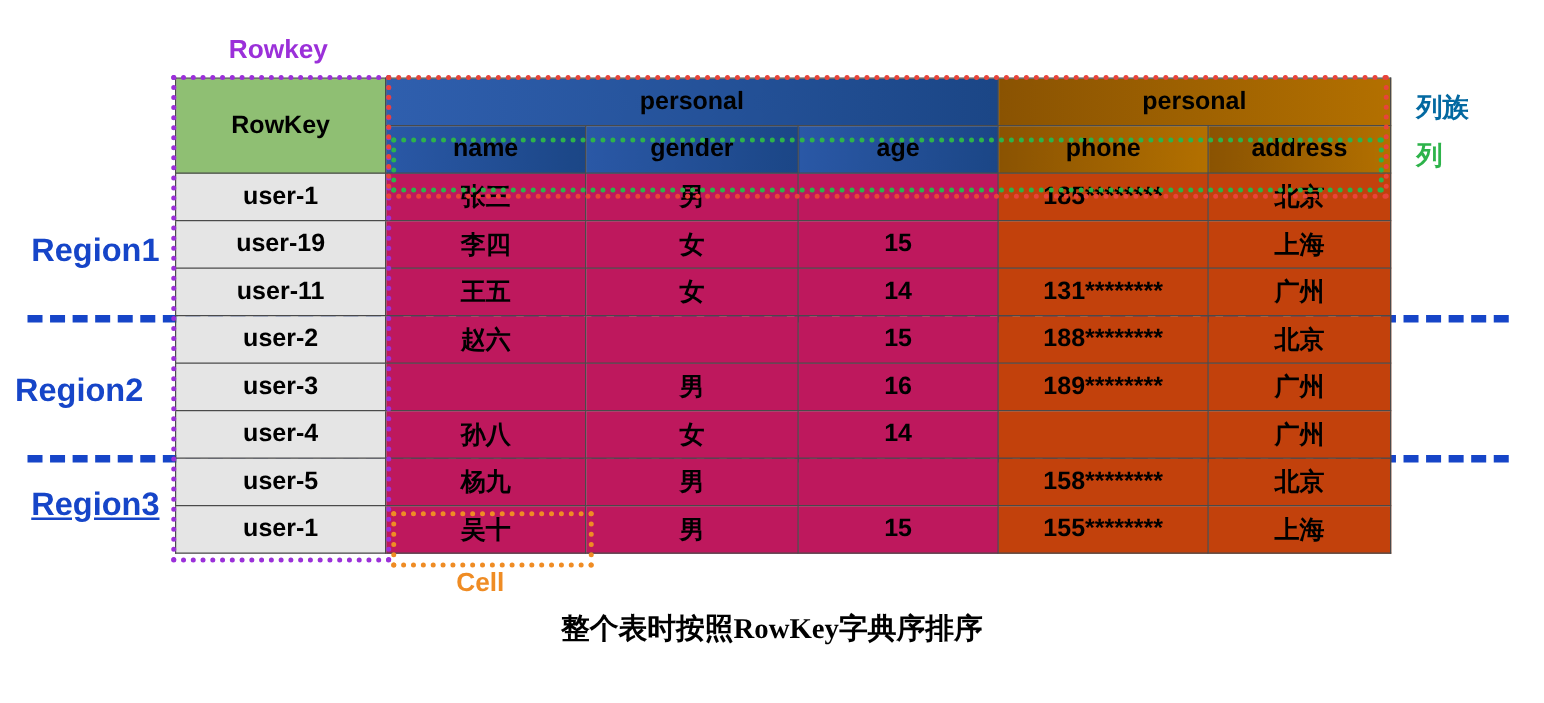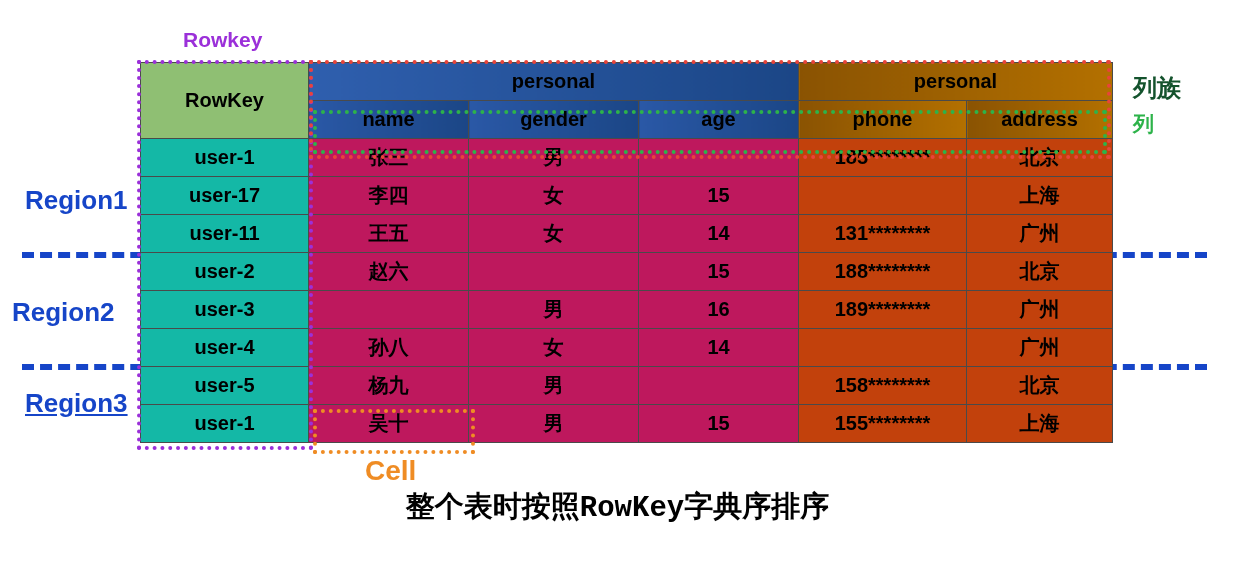--- a/index.html
+++ b/index.html
@@ -23,34 +23,34 @@
   }
   .ann-rowkey {
     left: 183px;
     top: 28px;
     color: #9b30d9;
     font-size: 21px;
   }
   .ann-colfamily {
     left: 1133px;
     top: 72px;
-    color: #14532d;
-    font-size: 24px;
+    color: #0369a1;
+    font-size: 21px;
   }
   .ann-col {
     left: 1133px;
     top: 110px;
     color: #2db34a;
     font-size: 21px;
   }
   .ann-cell {
     left: 365px;
     top: 455px;
     color: #ef8c24;
-    font-size: 28px;
+    font-size: 21px;
   }
   .ann-region {
     color: #1645c8;
     font-size: 26px;
   }
   .ann-region1 { left: 25px; top: 185px; }
   .ann-region2 { left: 12px; top: 297px; }
   .ann-region3 { left: 25px; top: 388px; text-decoration: underline; }
 
   
@@ -116,21 +116,21 @@
     margin-top: 20px;
   }
   .hdr-sub-contact {
     background: #8a5302;
     background: linear-gradient(to right, #8a5302, #b37000);
     color: #ffffff;
   }
 
   
   td.rowkey-cell {
-    background: #14b8a6;
+    background: #e5e5e5;
     font-weight: normal;
     font-size: 20px;
   }
   td.personal-cell {
     background: #be185d;
     font-weight: normal;
     font-size: 20px;
   }
   td.contact-cell {
     background: #c2410c;
@@ -170,24 +170,24 @@
     border: 4px dotted #ef8c24;
   }
 
   
   .caption {
     position: absolute;
     left: 0;
     top: 487px;
     width: 1235px;
     text-align: center;
-    font-size: 29px;
+    font-size: 23px;
     font-weight: bold;
     color: #000;
-    font-family: Liberation Mono, monospace;
+    font-family: Liberation Serif, serif;
   }
 </style>
 </head>
 <body>
 
 <div class="divider divider-1"></div>
 <div class="divider divider-2"></div>
 
 <div class="ann ann-rowkey">Rowkey</div>
 <div class="ann ann-colfamily cjk">列族</div>
@@ -224,21 +224,21 @@
     <tbody>
       <tr>
         <td class="rowkey-cell">user-1</td>
         <td class="personal-cell cjk">张三</td>
         <td class="personal-cell cjk">男</td>
         <td class="personal-cell"></td>
         <td class="contact-cell">185********</td>
         <td class="contact-cell cjk">北京</td>
       </tr>
       <tr>
-        <td class="rowkey-cell">user-17</td>
+        <td class="rowkey-cell">user-19</td>
         <td class="personal-cell cjk">李四</td>
         <td class="personal-cell cjk">女</td>
         <td class="personal-cell">15</td>
         <td class="contact-cell"></td>
         <td class="contact-cell cjk">上海</td>
       </tr>
       <tr>
         <td class="rowkey-cell">user-11</td>
         <td class="personal-cell cjk">王五</td>
         <td class="personal-cell cjk">女</td>

